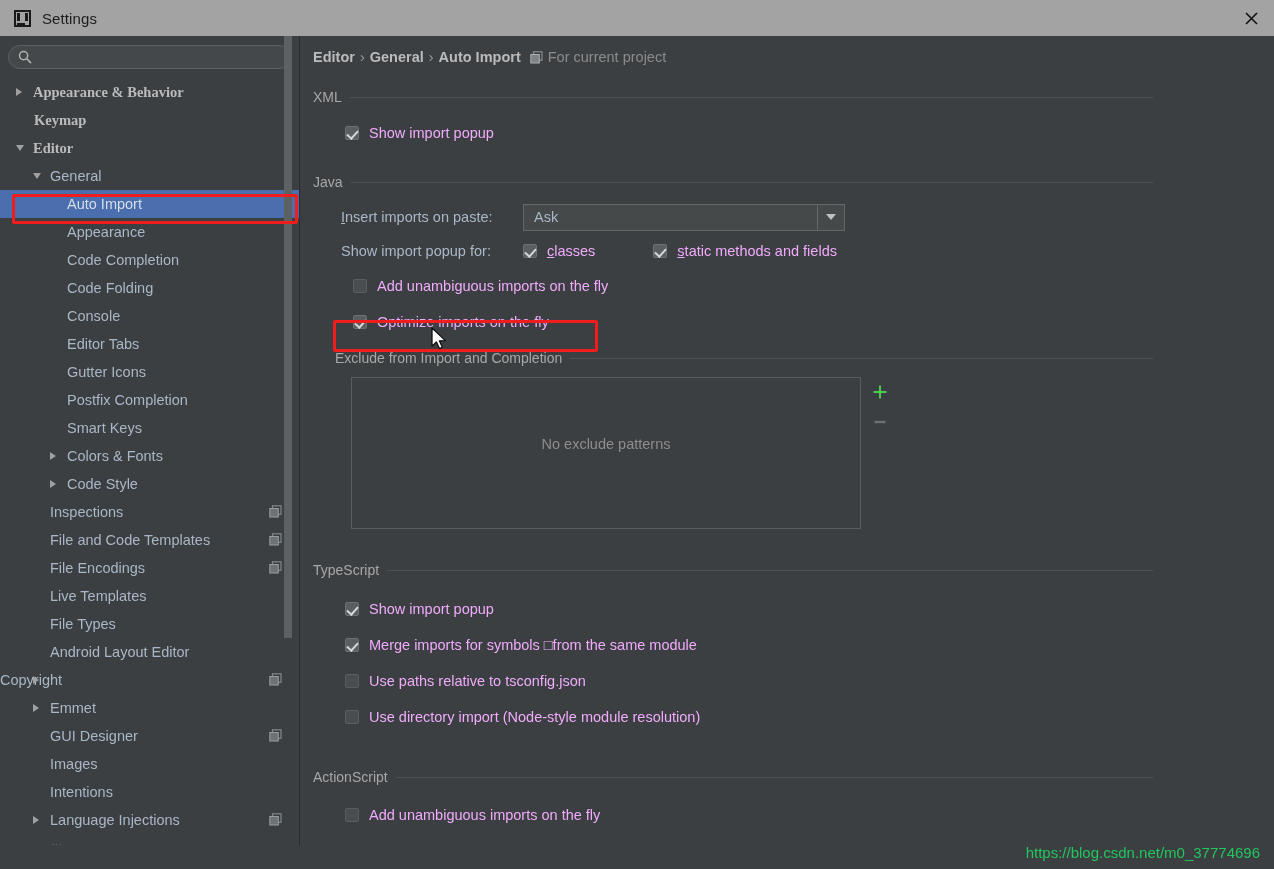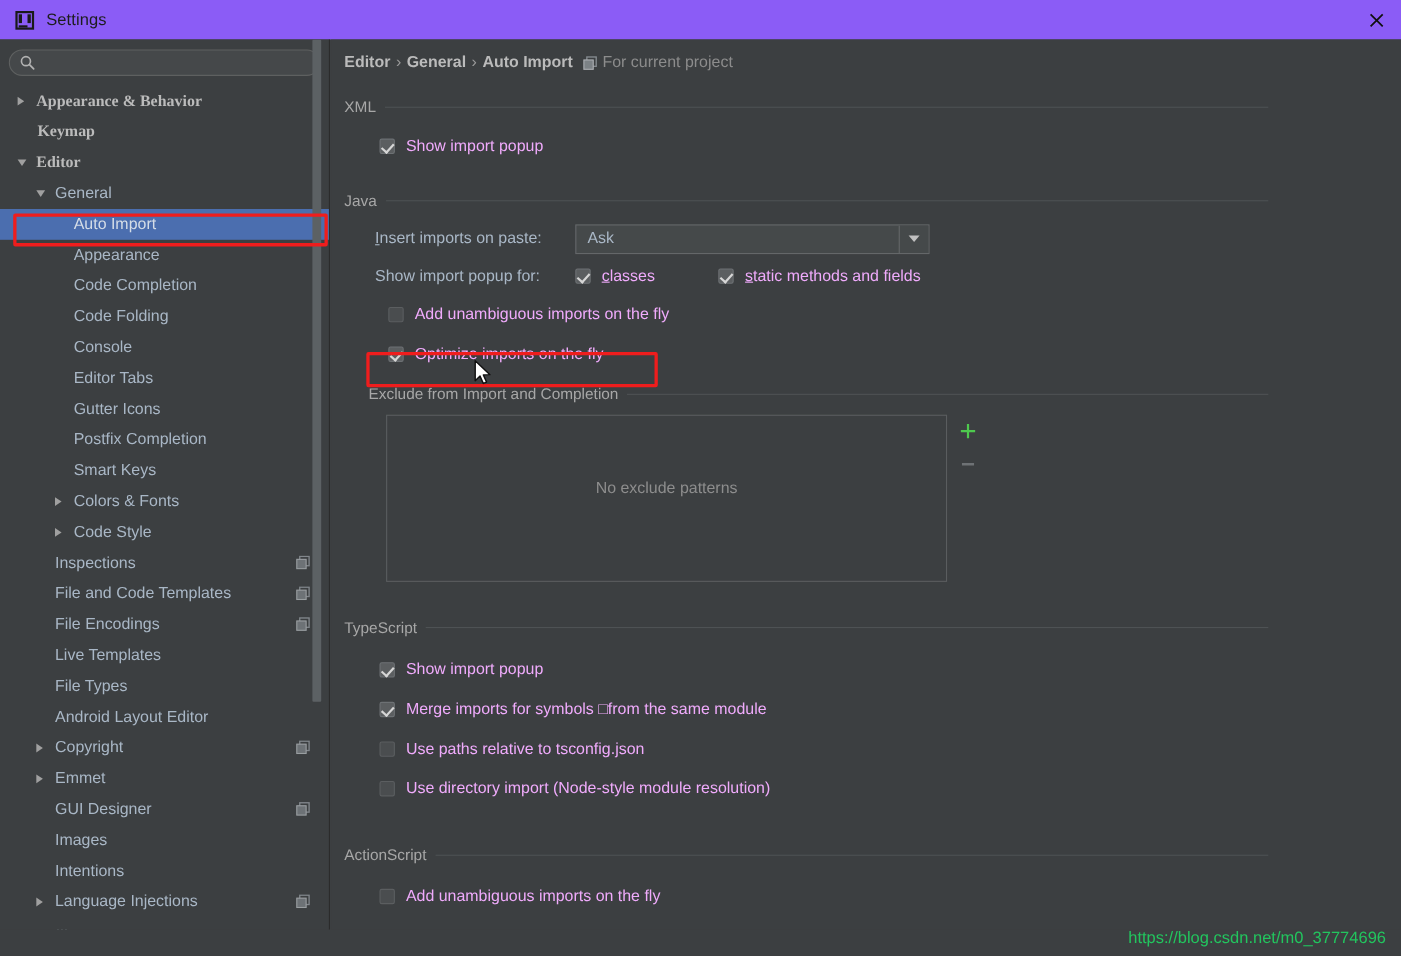--- a/index.html
+++ b/index.html
@@ -6,21 +6,21 @@
   html, body {
     width: 1274px; height: 869px;
     background: #3c3f41;
     font-family: "Liberation Sans", sans-serif;
     overflow: hidden;
   }
 
   
   .titlebar {
     position: absolute; left: 0; top: 0; width: 1274px; height: 36px;
-    background: #8b5cf6;
+    background: #a3a3a3;
     display: flex; align-items: center;
   }
   .titlebar-logo {
     margin-left: 14px; width: 17px; height: 17px;
     position: relative;
   }
   .titlebar-logo .lg-box {
     position: absolute; inset: 0;
     border: 2px solid #1a1a1a;
   }
@@ -373,21 +373,21 @@
           <span class="tree-label" style="margin-left: 50px;">Live Templates</span>
         </div>
         <div class="tree-row">
           <span class="tree-label" style="margin-left: 50px;">File Types</span>
         </div>
         <div class="tree-row">
           <span class="tree-label" style="margin-left: 50px;">Android Layout Editor</span>
         </div>
         <div class="tree-row">
           <span class="tree-arrow collapsed" style="left: 33px; top: 9.5px;"></span>
-          <span class="tree-label" style="margin-left: 50px;">Copyright</span>
+          <span class="tree-label" style="">Copyright</span>
           <svg class="tree-badge" viewBox="0 0 13 13">
             <rect x="3.5" y="0.8" width="8.5" height="8.5" fill="none" stroke="#9aa0a6" stroke-width="1.2"></rect>
             <rect x="0.8" y="3.5" width="8.5" height="8.5" fill="#7e8488" stroke="#b9bec2" stroke-width="1"></rect>
           </svg>
         </div>
         <div class="tree-row">
           <span class="tree-arrow collapsed" style="left: 33px; top: 9.5px;"></span>
           <span class="tree-label" style="margin-left: 50px;">Emmet</span>
         </div>
         <div class="tree-row">

